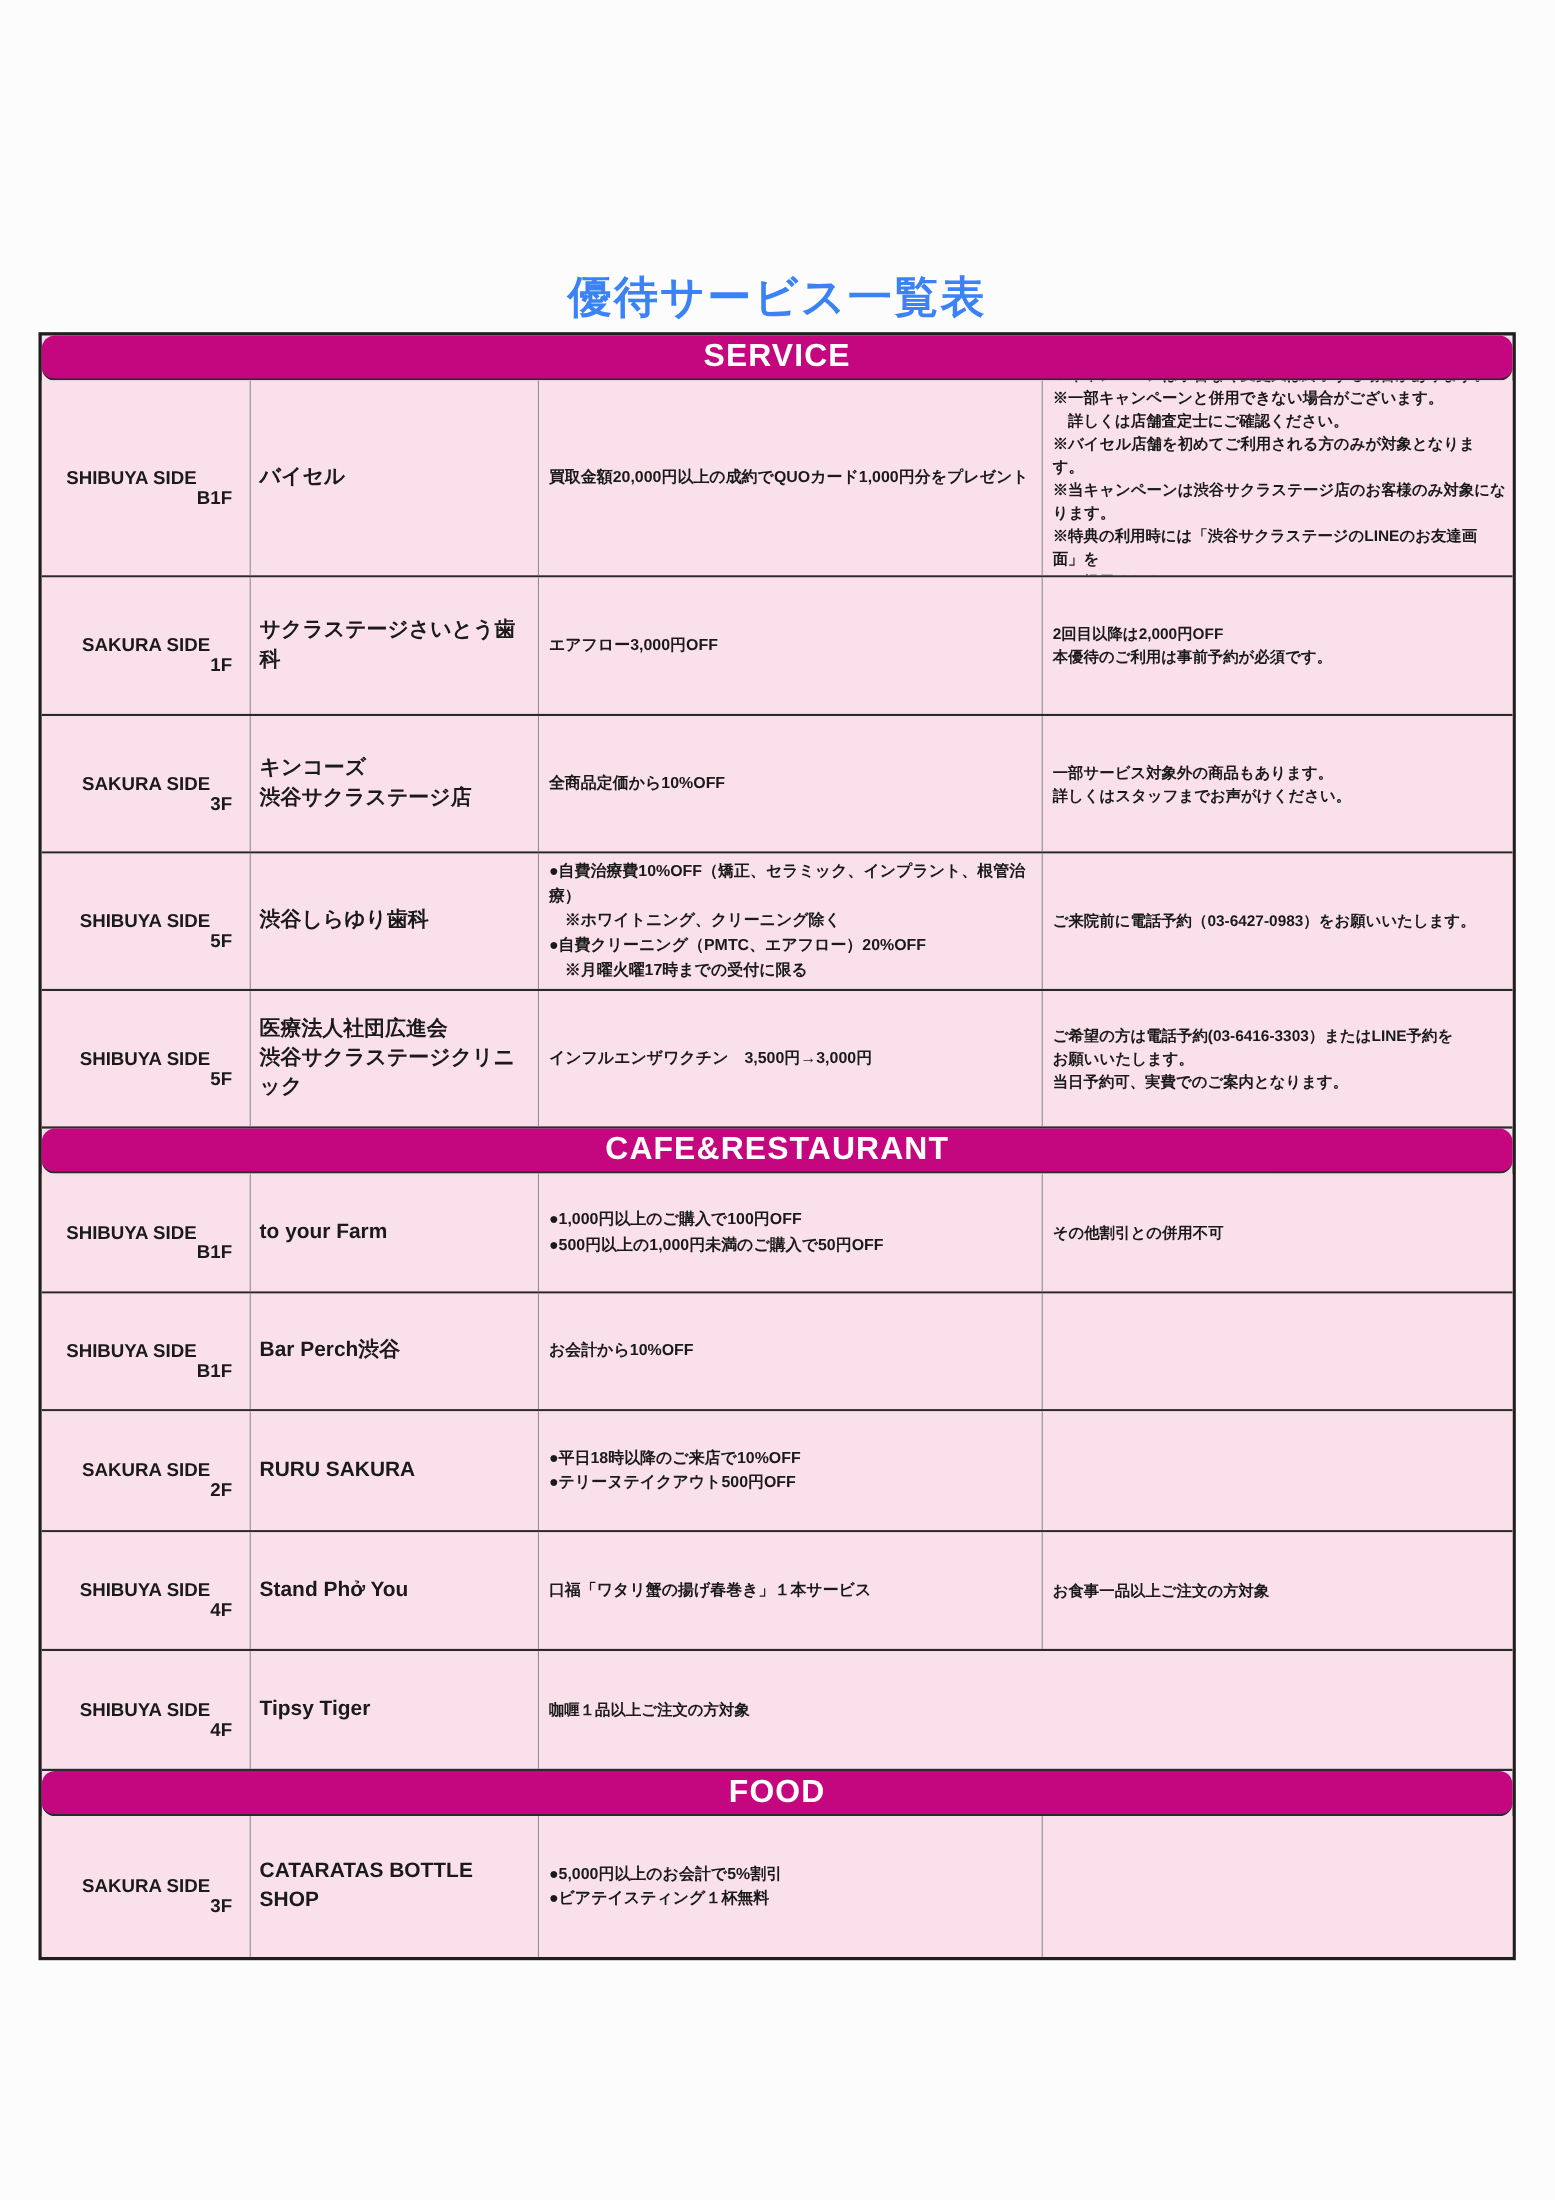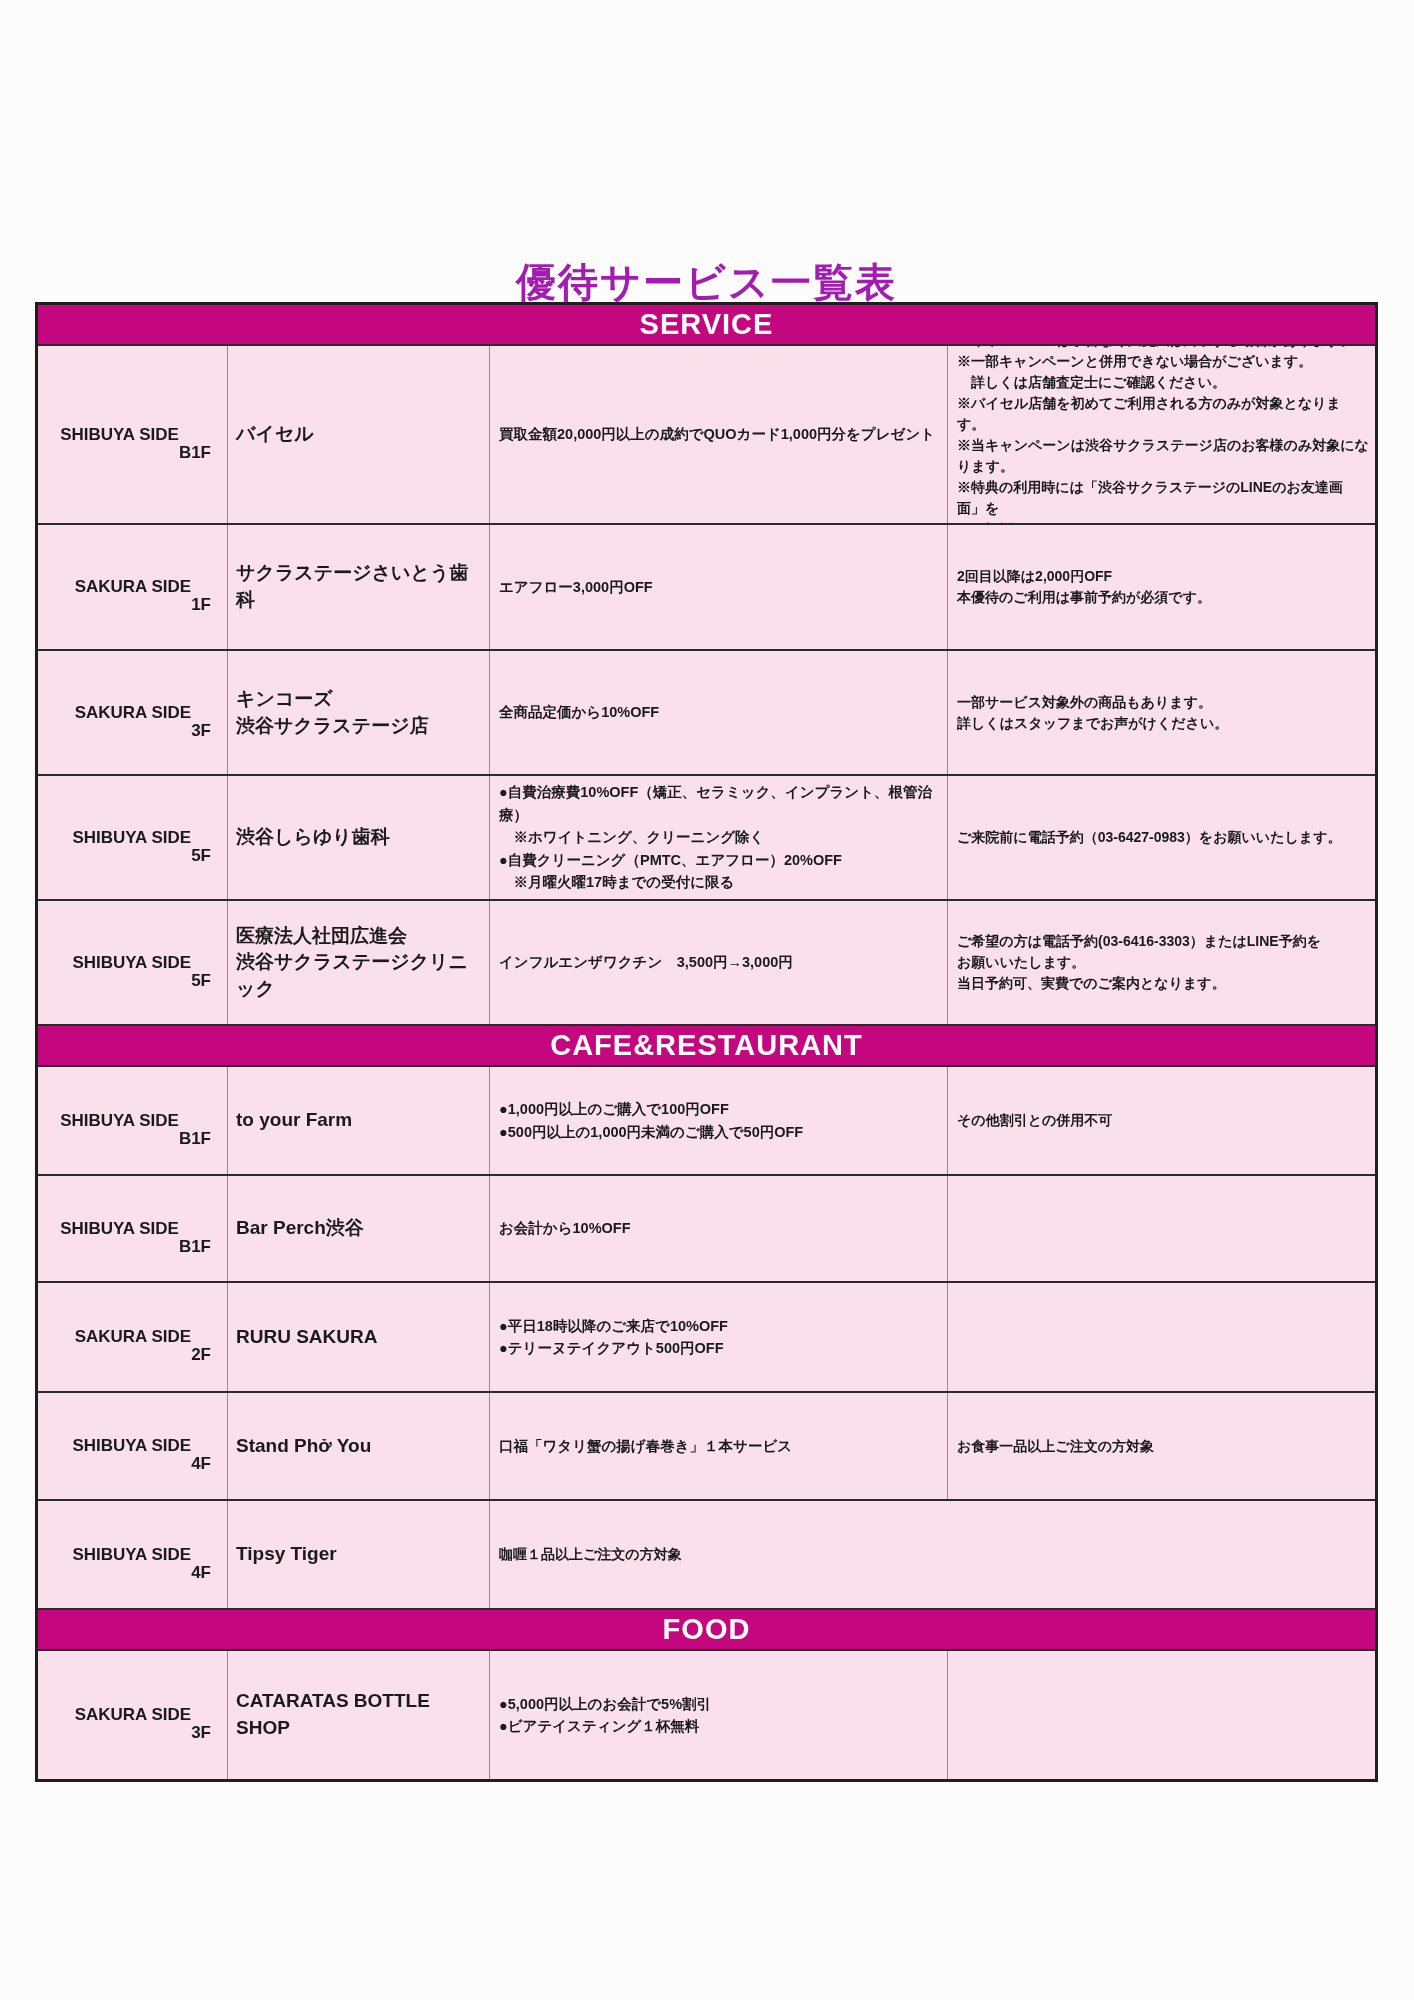--- a/index.html
+++ b/index.html
@@ -7,43 +7,43 @@
   body {
     width: 1414px; height: 2000px;
     font-family: "Liberation Sans", sans-serif;
     color: #1a1a1a;
     position: relative;
   }
   .page { position: relative; width: 1414px; height: 2000px; background:#fdfcfc; overflow: hidden; }
 
   .doc-title {
     position: absolute;
-    top: 255px; left: 35px; width: 1343px;
+    top: 243px; left: 35px; width: 1343px;
     text-align: center;
     font-size: 40px;
     font-weight: bold;
     letter-spacing: 2px;
-    color: #a21caf;
+    color: #3b82f6;
   }
 
   .service-table {
     position: absolute;
     top: 302px; left: 35px; width: 1343px;
     border: 3px solid #1f1f1f;
     background: #FAE0EB;
   }
   .service-table > div { border-bottom: 2px solid #2a2a2a; }
   .service-table > div:last-child { border-bottom: none; }
 
   .section-header {
     height: 41px;
     background: #C4077E;
     color: #ffffff;
     display: flex; align-items: center; justify-content: center;
-    font-size: 29px; font-weight: bold; letter-spacing: 1px;
+    font-size: 29px; font-weight: bold; letter-spacing: 1px; border-radius: 12px;
   }
 
   .row {
     display: grid;
     grid-template-columns: 190px 262px 458px 1fr;
     background: #FAE0EB;
   }
   .cell {
     border-right: 1px solid #8f8f8f;
     display: flex; align-items: center;

